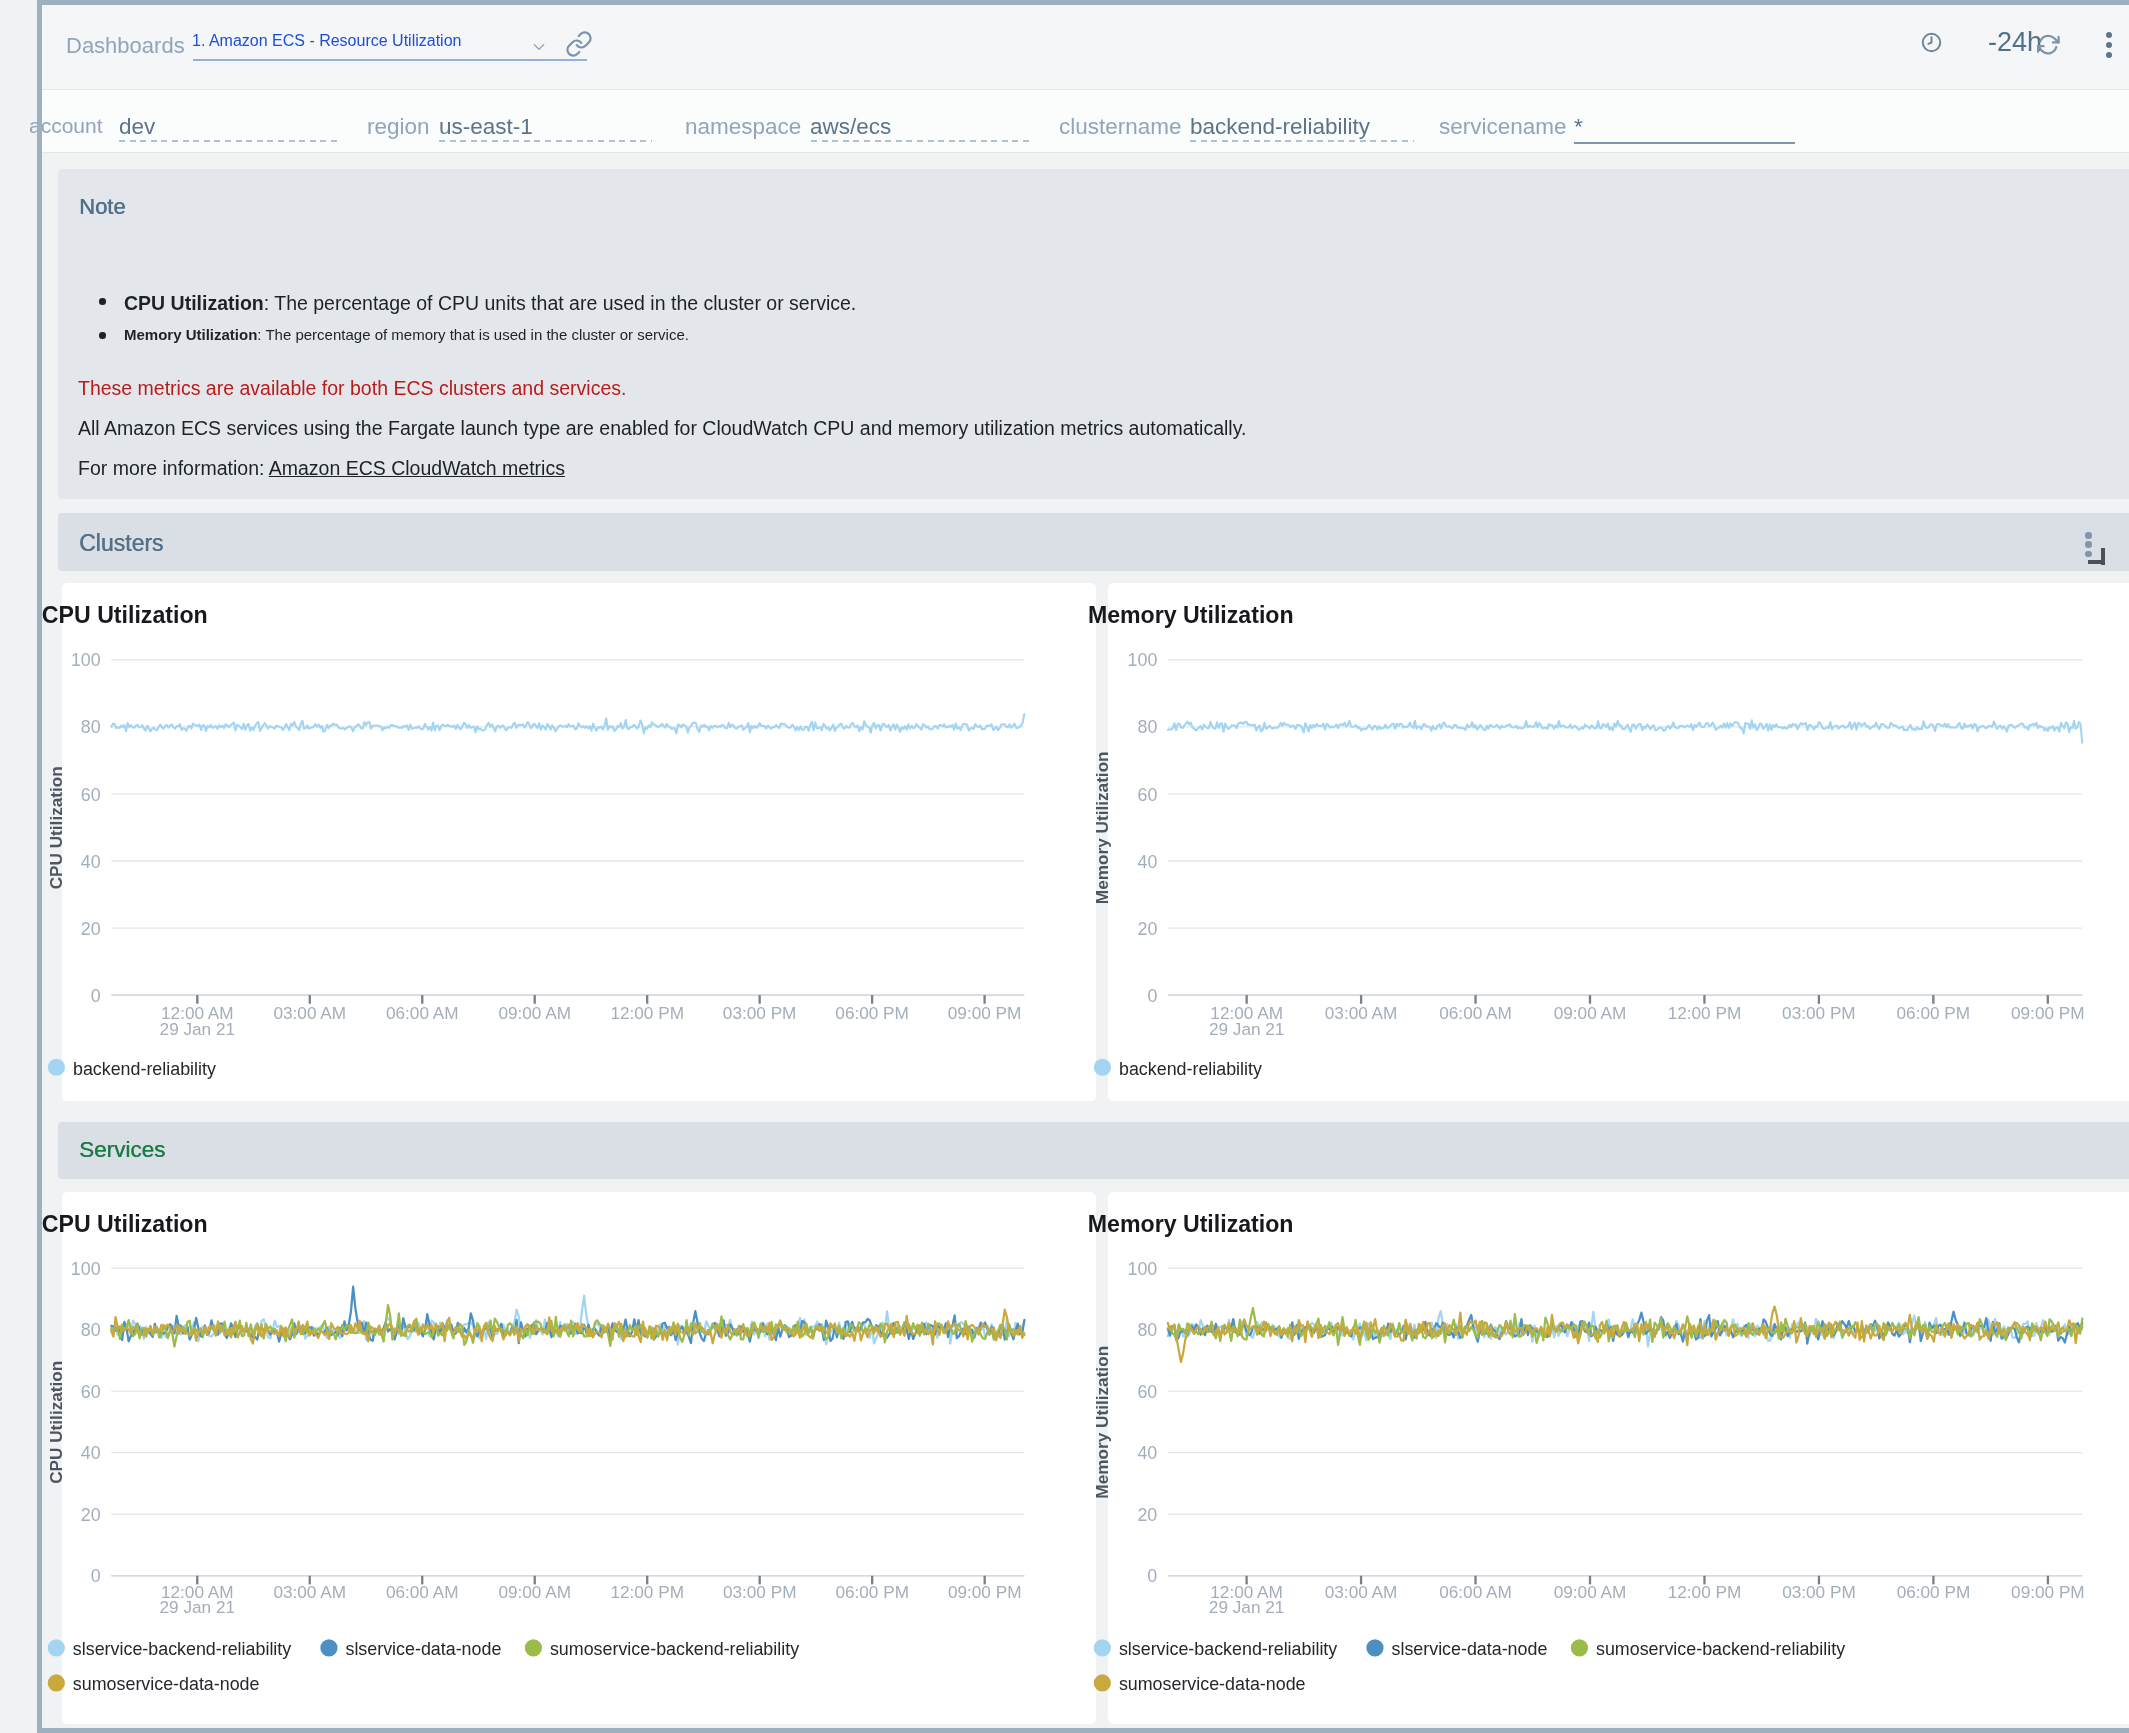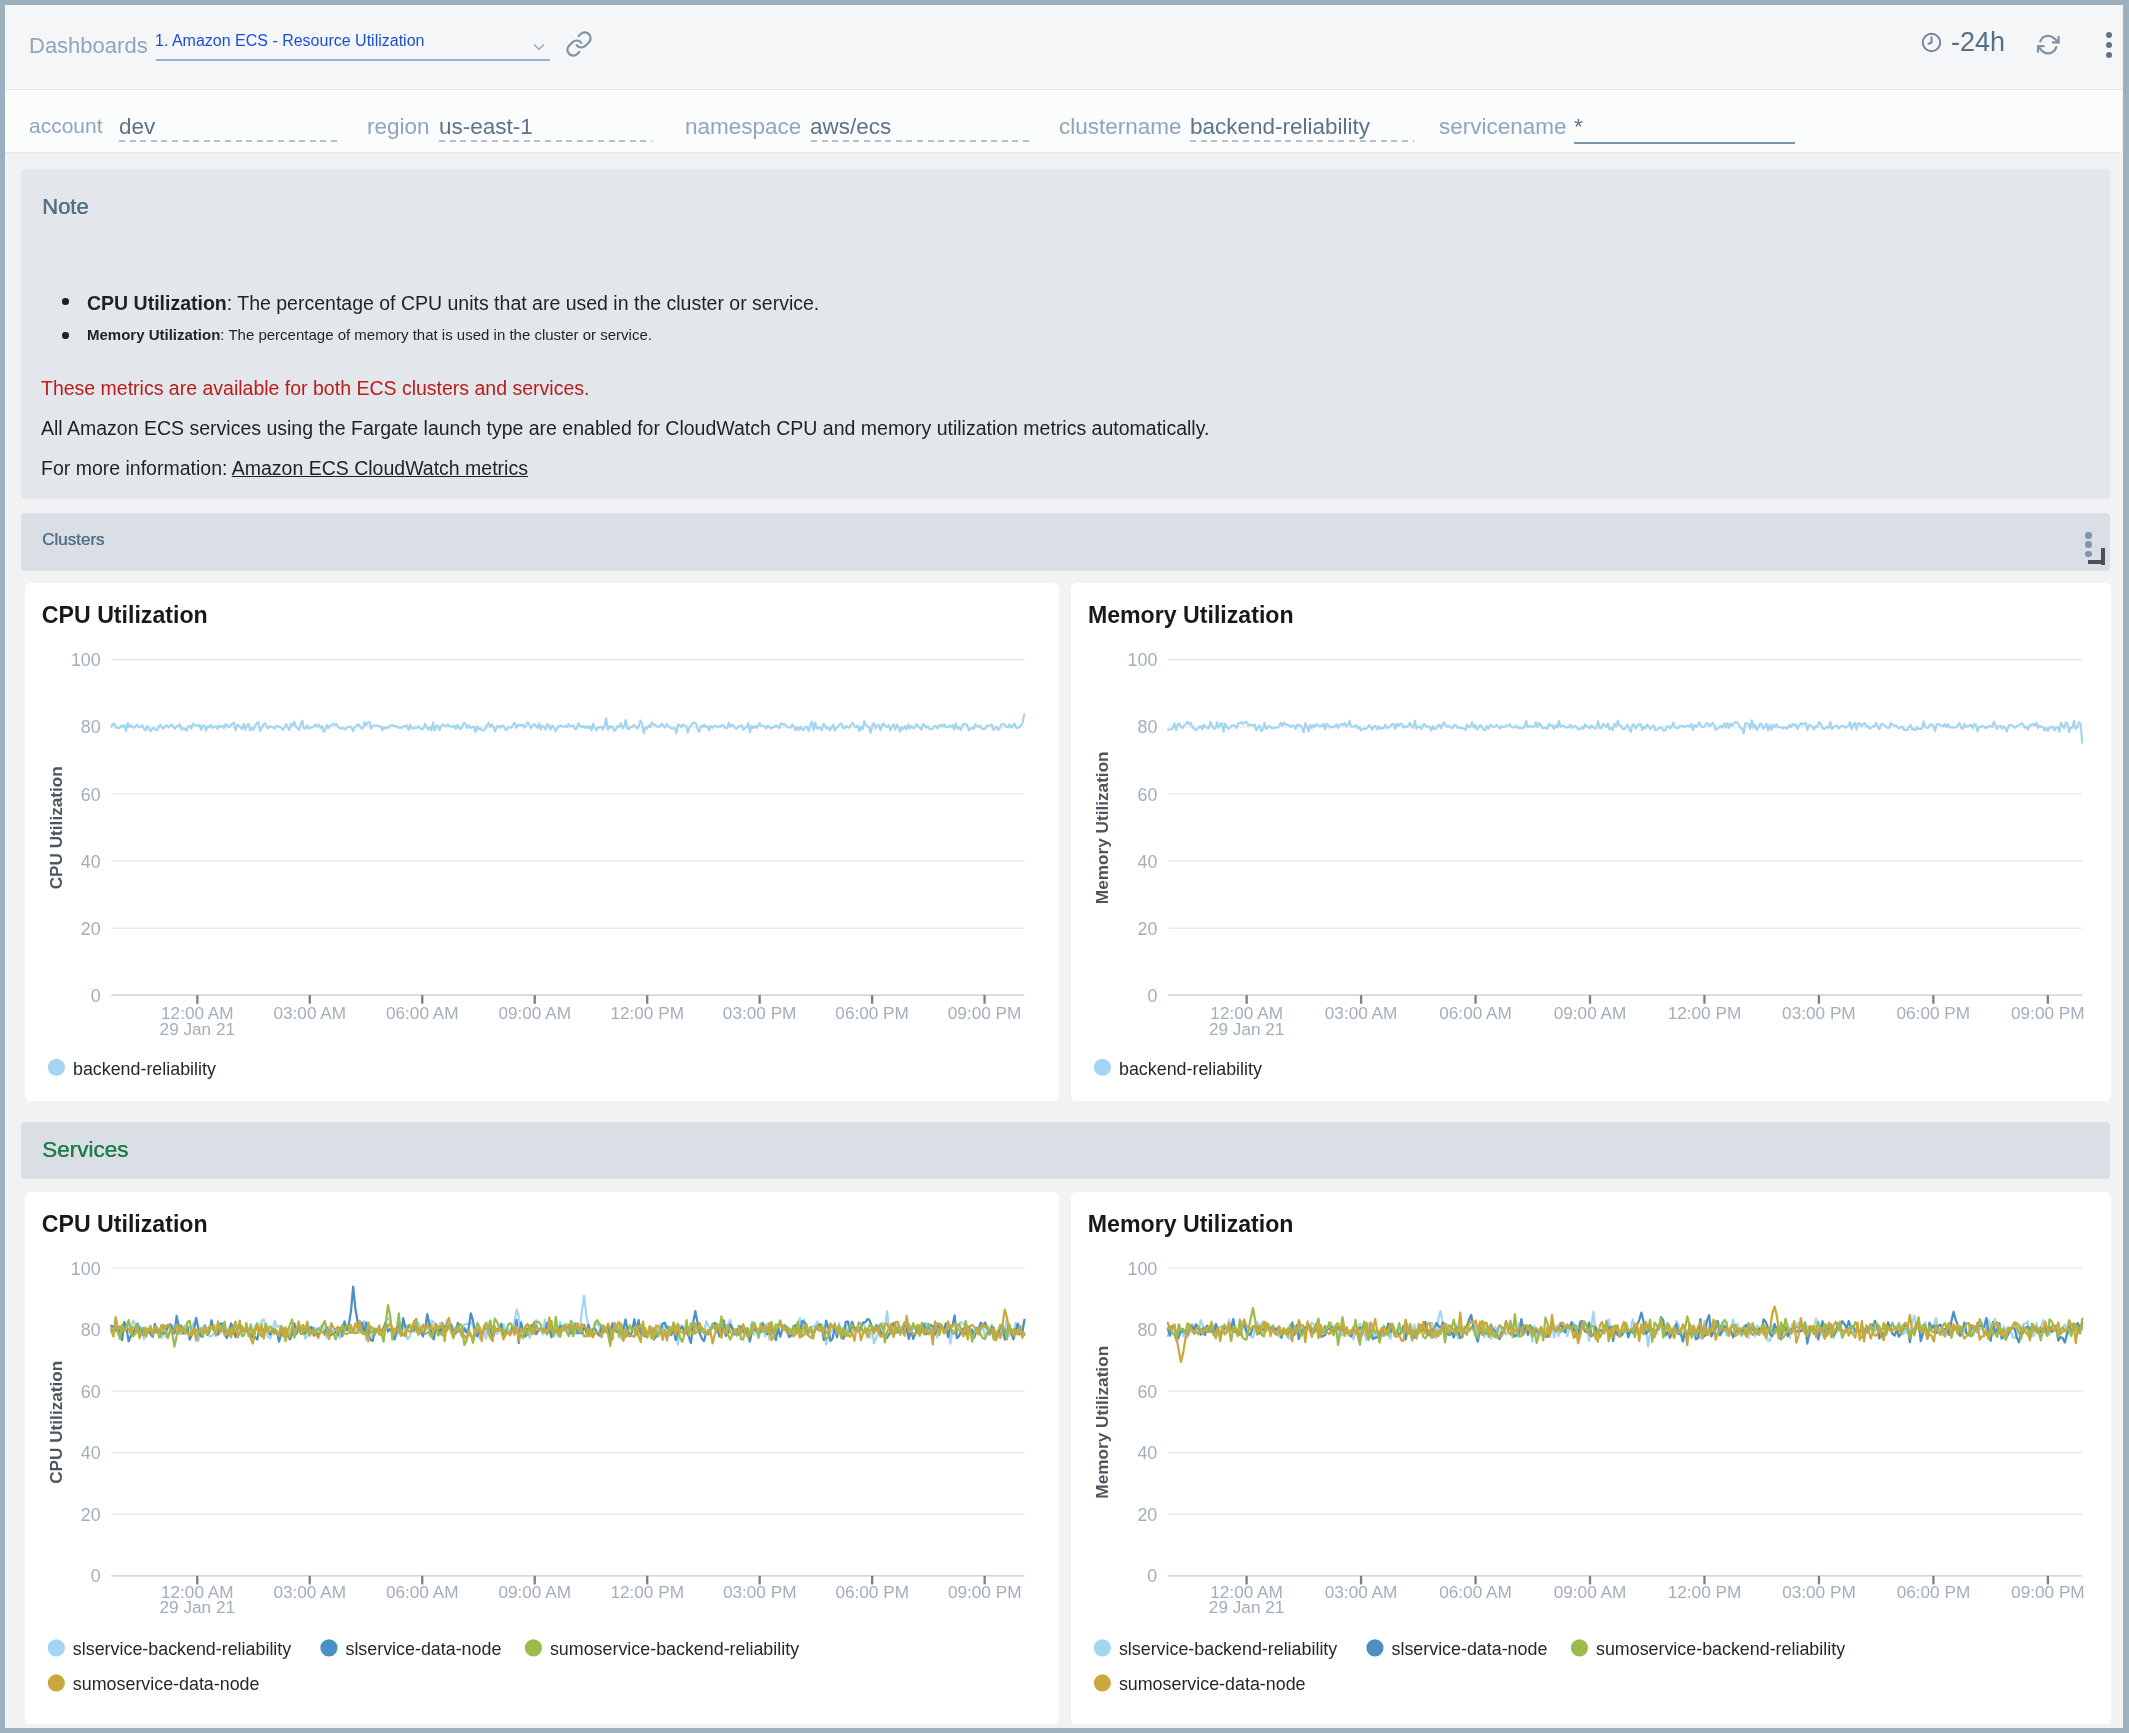--- a/index.html
+++ b/index.html
@@ -1,18 +1,18 @@
 <!DOCTYPE html>
 <html style="font-size:10.6px"><head>
 <meta charset="utf-8">
 <style>
 * { margin:0; padding:0; box-sizing:border-box; }
 html,body { width:2129px; height:1733px; }
 body { font-family: "Liberation Sans", sans-serif; background:#f0f2f4; position:relative; overflow:hidden; }
-.abs { position:absolute; }
+.abs { position:absolute;margin-left:37px; }
 </style>
 </head>
 <body>
 
 <div class="abs" style="left:5.3px;top:4.6px;width:2117px;height:85px;background:#f5f6f7"></div>
 <div class="abs" style="left:5.3px;top:89px;width:2117px;height:64px;background:#fbfcfc;border-top:1.3px solid #e5e7e9;border-bottom:1.3px solid #e4e7e9"></div>
 
 <div class="abs" style="left:29px;top:33px;font-size:22px;color:#90a5bb">Dashboards</div>
 <div class="abs" style="left:155px;top:32px;font-size:16px;color:#1d4ed8">1. Amazon ECS - Resource Utilization</div>
 <div class="abs" style="left:156px;top:59px;width:394px;height:2px;background:#93b0d6"></div>
@@ -59,21 +59,21 @@
 <div class="abs" style="left:42px;top:194px;font-size:22px;color:#527089;text-shadow:0.5px 0 0 #527089">Note</div>
 <div class="abs" style="left:62px;top:298px;width:6.6px;height:6.6px;border-radius:50%;background:#1e2227"></div>
 <div class="abs" style="left:87px;top:292px;font-size:19.5px;color:#1e2227"><b>CPU Utilization</b>: The percentage of CPU units that are used in the cluster or service.</div>
 <div class="abs" style="left:62px;top:332px;width:6.6px;height:6.6px;border-radius:50%;background:#1e2227"></div>
 <div class="abs" style="left:87px;top:326px;font-size:15px;color:#1e2227"><b>Memory Utilization</b>: The percentage of memory that is used in the cluster or service.</div>
 <div class="abs" style="left:41px;top:377px;font-size:19.5px;color:#b91c1c">These metrics are available for both ECS clusters and services.</div>
 <div class="abs" style="left:41px;top:417px;font-size:19.5px;color:#1e2227">All Amazon ECS services using the Fargate launch type are enabled for CloudWatch CPU and memory utilization metrics automatically.</div>
 <div class="abs" style="left:41px;top:457px;font-size:19.5px;color:#1e2227">For more information: <span style="text-decoration:underline">Amazon ECS CloudWatch metrics</span></div>
 
 <div class="abs" style="left:20.5px;top:513px;width:2089px;height:58px;background:#d9dfe5;border-radius:4px"></div>
-<div class="abs" style="left:42px;top:530px;font-size:17px;color:#54718a;text-shadow:0.5px 0 0 #54718a">Clusters</div>
+<div class="abs" style="left:42px;top:530px;font-size:23px;color:#54718a;text-shadow:0.5px 0 0 #54718a">Clusters</div>
 <div style="position:absolute;left:2085px;top:532px;width:6.6px;height:28px">
     <div style="position:absolute;top:0;width:6.6px;height:6.6px;border-radius:50%;background:#8094ab"></div>
     <div style="position:absolute;top:9.3px;width:6.6px;height:6.6px;border-radius:50%;background:#8094ab"></div>
     <div style="position:absolute;top:18.5px;width:6.6px;height:6.6px;border-radius:50%;background:#8094ab"></div>
   </div>
 <div style="position:absolute;left:2101px;top:548px;width:4px;height:16.6px;background:#4b5157"></div>
 <div style="position:absolute;left:2088px;top:560px;width:17px;height:4px;background:#4b5157"></div>
 
 <div class="abs" style="left:24.5px;top:583px;width:1034px;height:518px;background:#fff;border-radius:5.3px"></div>
 <div class="abs" style="left:1071px;top:583px;width:1040px;height:518px;background:#fff;border-radius:5.3px"></div>

